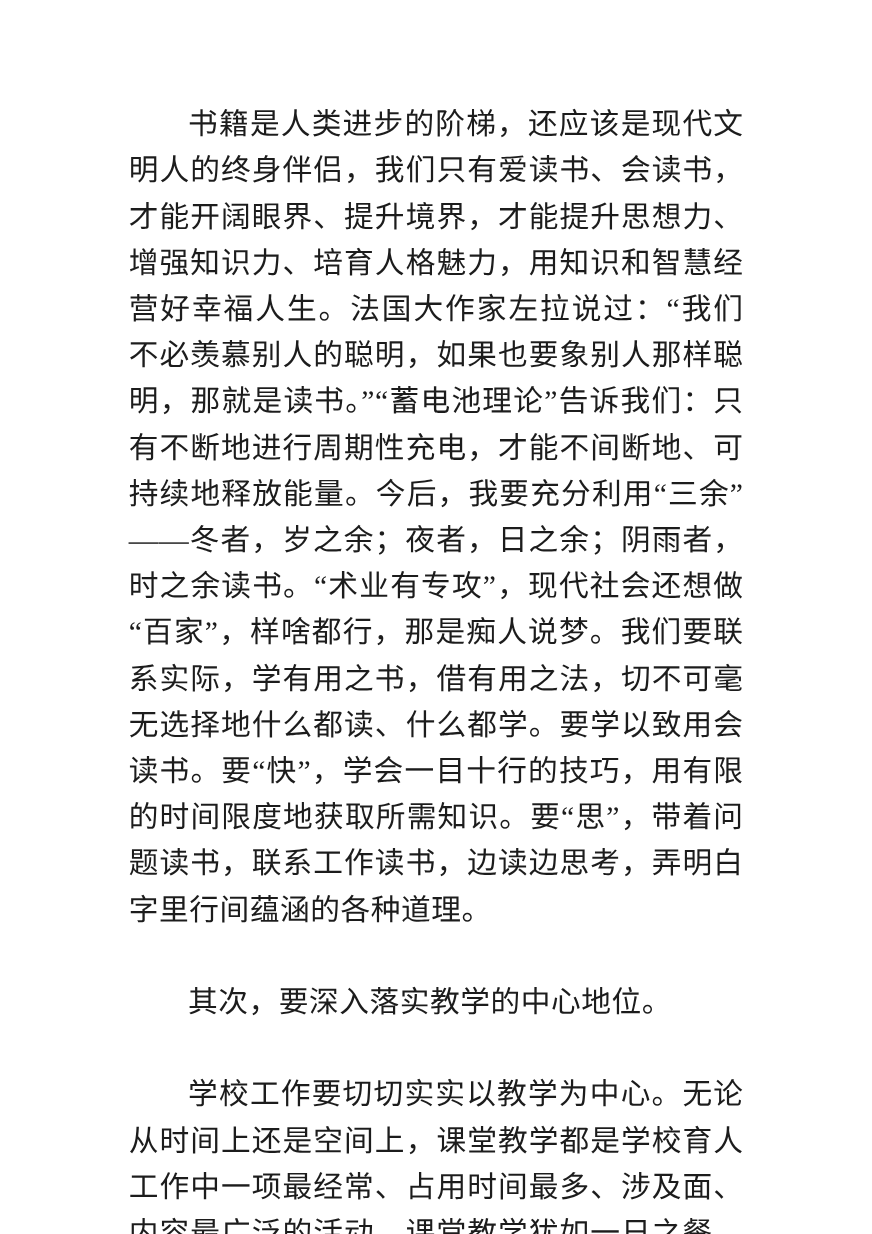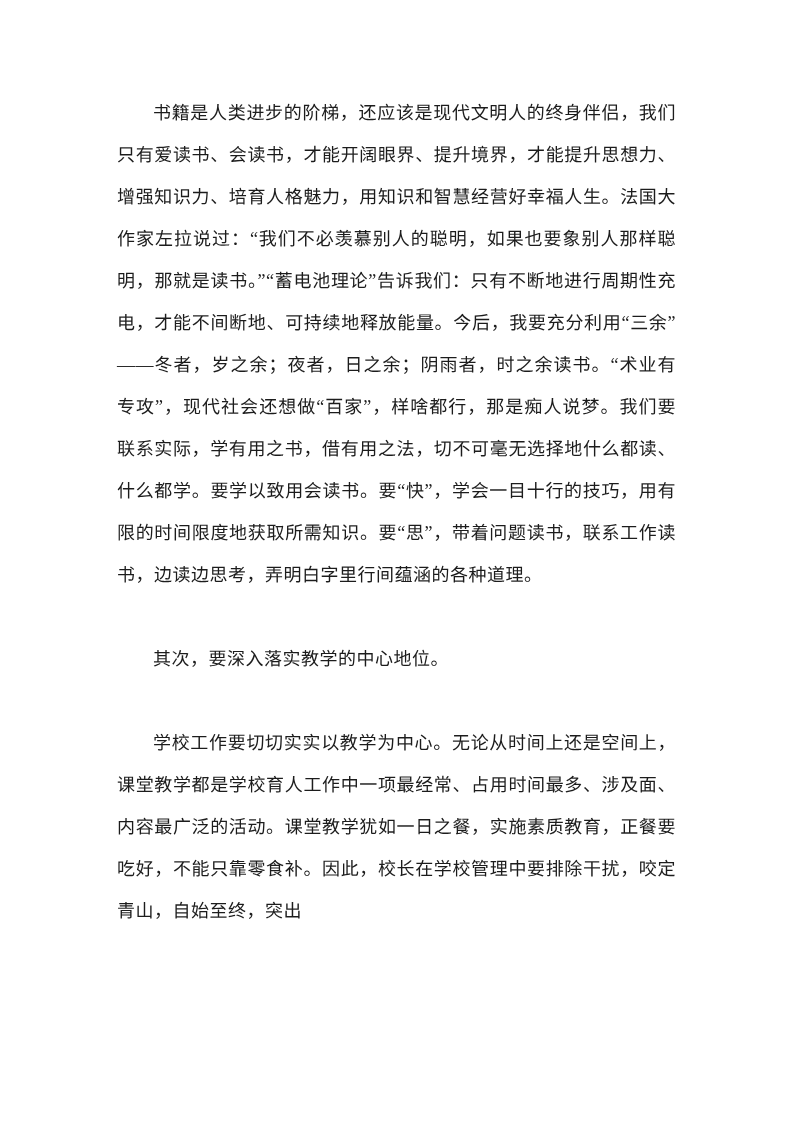--- a/index.html
+++ b/index.html
@@ -17,21 +17,21 @@
   }
   .text-block {
     position: absolute;
     left: 117px;
     top: 92px;
     width: 559px;
     color: var(--text-color, #1c1c1c);
   }
   .text-block p {
     margin: 0;
-    font-size: 18px;
+    font-size: 27px;
     line-height: 42px;
     text-align: justify;
     text-justify: inter-character;
     text-indent: 2em;
     letter-spacing: 0.5px;
     font-weight: 400;
   }
   .text-block p + p {
     margin-top: 42px;
   }

